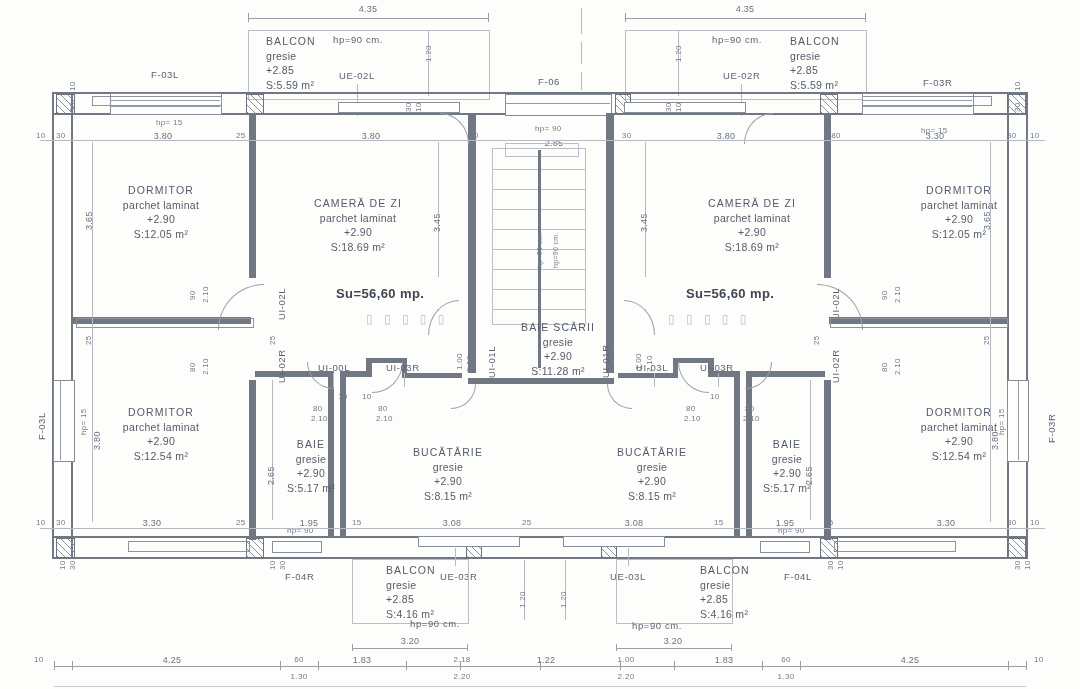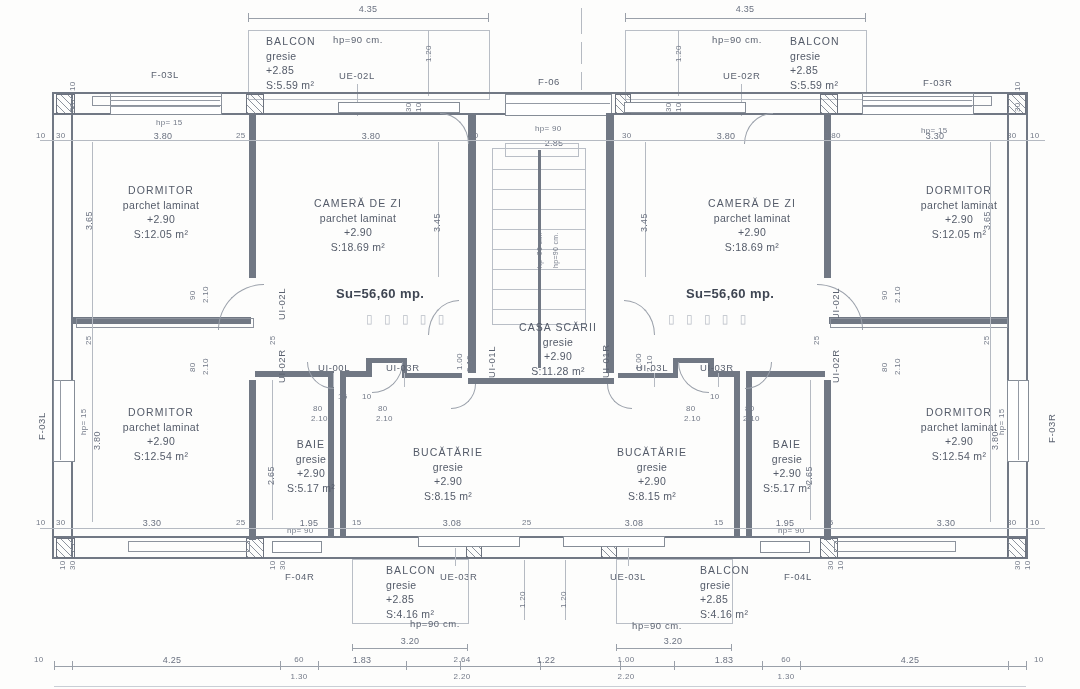--- a/index.html
+++ b/index.html
@@ -183,21 +183,21 @@
     <div class="tread" style="top:120px;"></div>
     <div class="tread" style="top:140px;"></div>
     <div class="tread" style="top:160px;"></div>
   </div>
   <div class="lite" style="left:505px;top:143px;width:72px;height:12px;"></div>
   <div class="w" style="left:538px;top:150px;width:3px;height:218px;"></div>
   <div class="txt dimS vert" style="left:536px;top:268px;font-size:7px;">hp=90 cm.</div>
   <div class="txt dimS vert" style="left:552px;top:268px;font-size:7px;">hp=90 cm.</div>
 
   <div class="txt room" style="left:558px;top:320px;transform:translateX(-50%);">
-    <div class="nm">CASA SCĂRII</div>
+    <div class="nm">BAIE SCĂRII</div>
     <div>gresie</div>
     <div>+2.90</div>
     <div>S:11.28 m²</div>
   </div>
 
   <div class="txt lab vert" style="left:486px;top:378px;">UI-01L</div>
   <div class="txt lab vert" style="left:600px;top:378px;">UI-01R</div>
 
   <div class="txt room" style="left:161px;top:183px;transform:translateX(-50%);">
     <div class="nm">DORMITOR</div>
@@ -471,21 +471,21 @@
   <div class="dtick" style="left:762px;top:661px;"></div>
   <div class="dtick" style="left:800px;top:661px;"></div>
   <div class="dtick" style="left:1008px;top:661px;"></div>
   <div class="dtick" style="left:1026px;top:661px;"></div>
 
   <div class="txt dimS" style="left:34px;top:655px;">10</div>
   <div class="txt dim ctr" style="left:172px;top:655px;">4.25</div>
   <div class="txt dimS ctr" style="left:299px;top:655px;">60</div>
   <div class="txt dimS ctr" style="left:299px;top:672px;">1.30</div>
   <div class="txt dim ctr" style="left:362px;top:655px;">1.83</div>
-  <div class="txt dimS ctr" style="left:462px;top:655px;">2.64</div>
+  <div class="txt dimS ctr" style="left:462px;top:655px;">2.18</div>
   <div class="txt dimS ctr" style="left:462px;top:672px;">2.20</div>
   <div class="txt dim ctr" style="left:546px;top:655px;">1.22</div>
 
   <div class="txt dimS ctr" style="left:626px;top:655px;">1.00</div>
   <div class="txt dimS ctr" style="left:626px;top:672px;">2.20</div>
   <div class="txt dim ctr" style="left:724px;top:655px;">1.83</div>
   <div class="txt dimS ctr" style="left:786px;top:655px;">60</div>
   <div class="txt dimS ctr" style="left:786px;top:672px;">1.30</div>
   <div class="txt dim ctr" style="left:910px;top:655px;">4.25</div>
   <div class="txt dimS" style="left:1034px;top:655px;">10</div>

